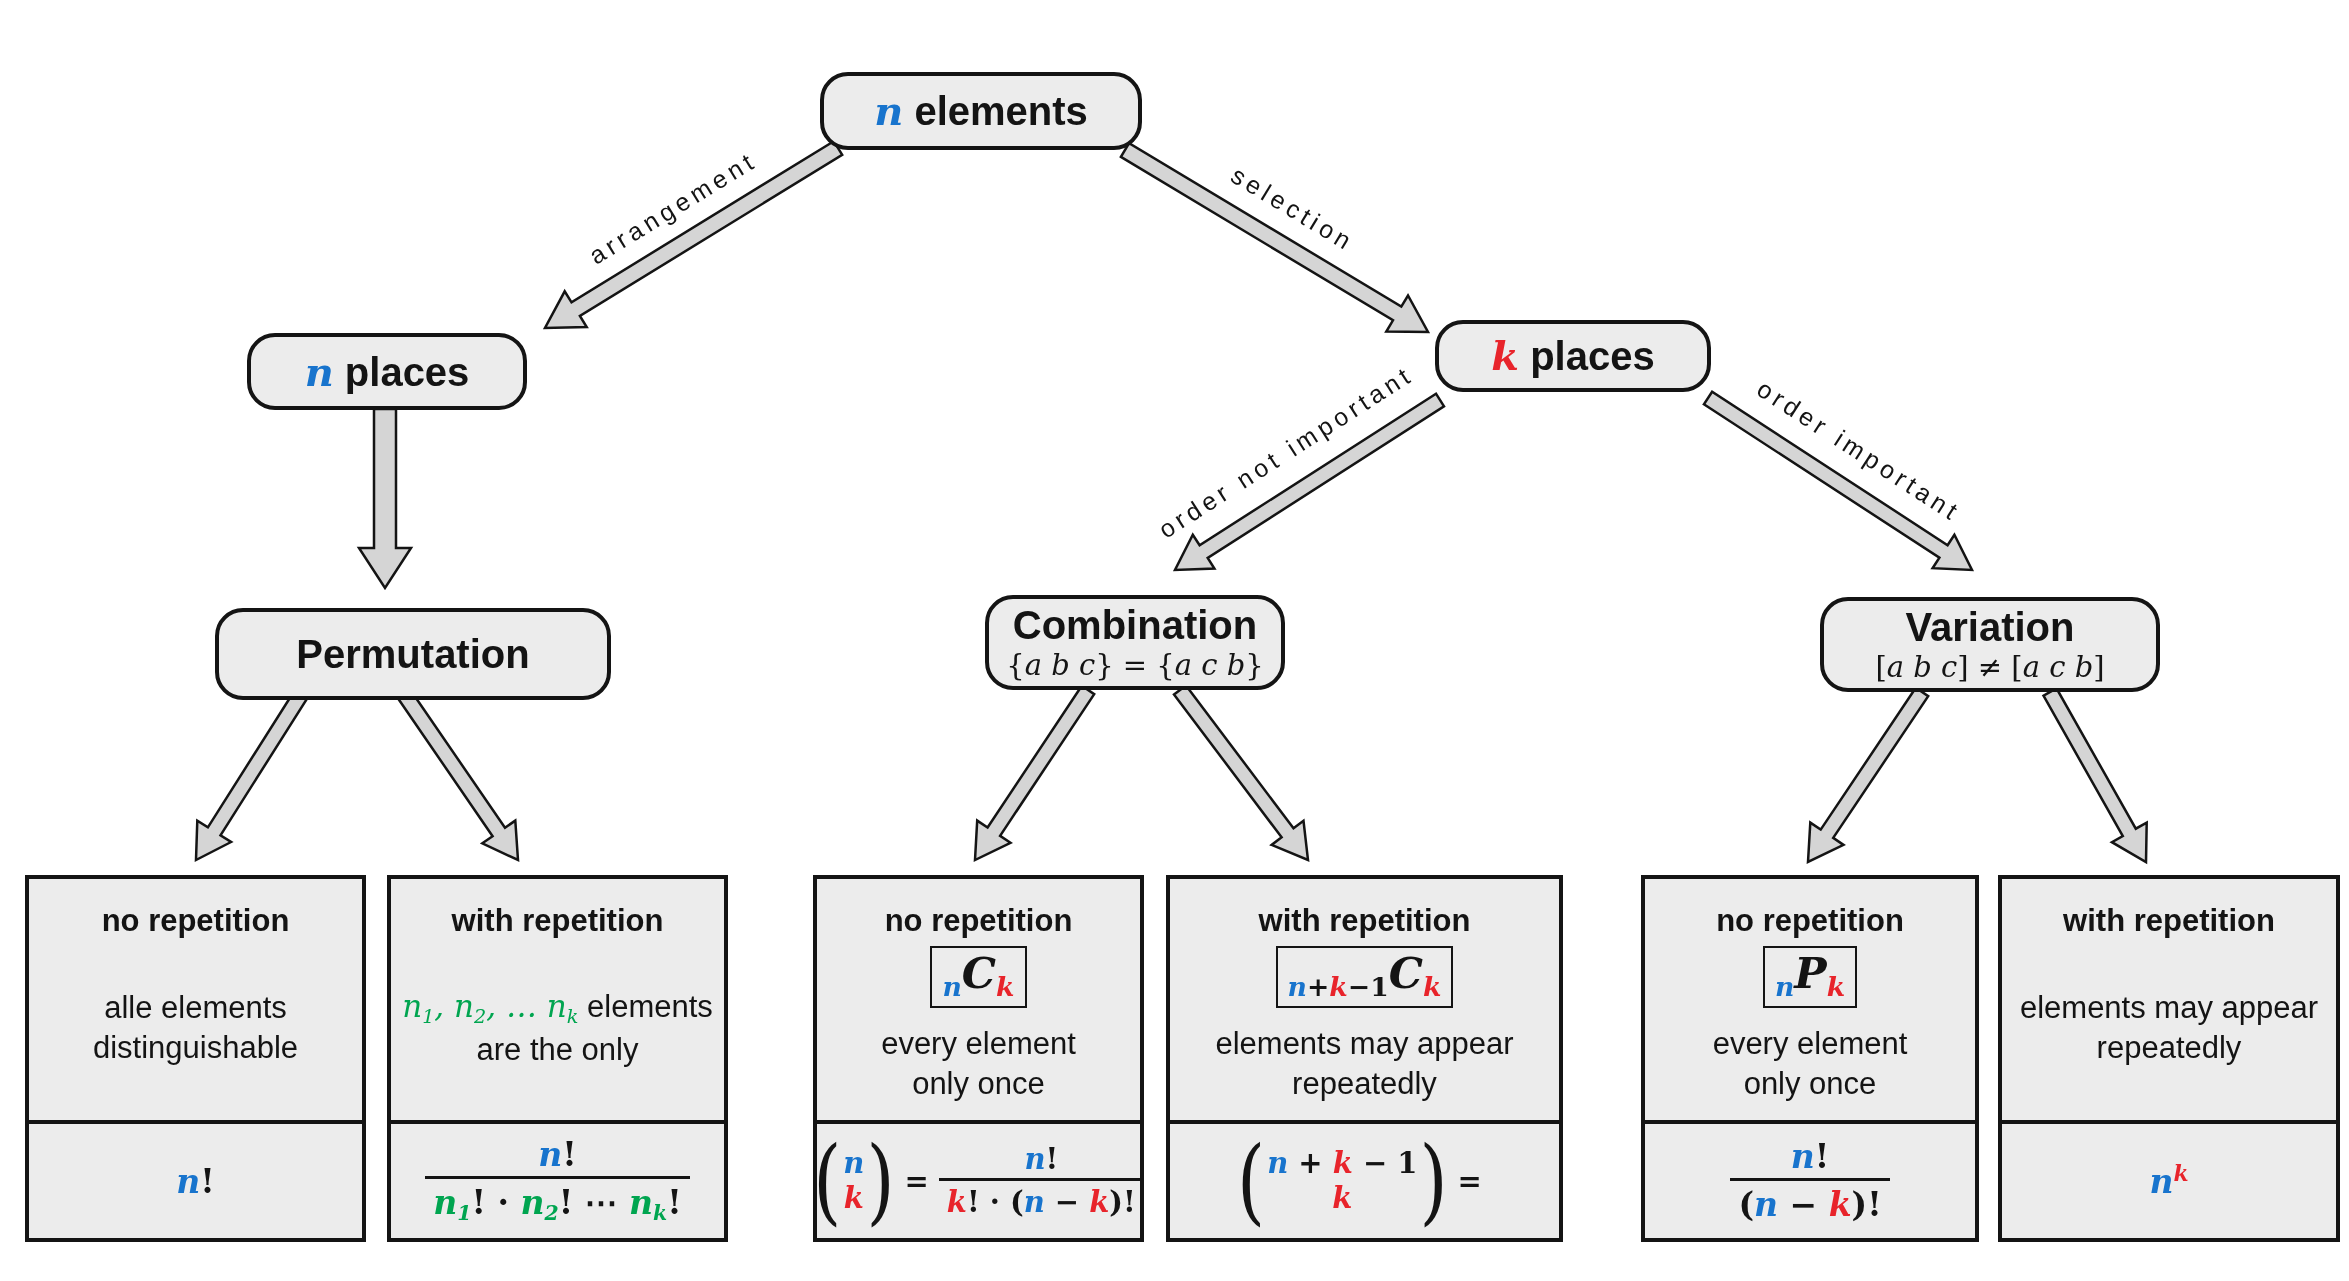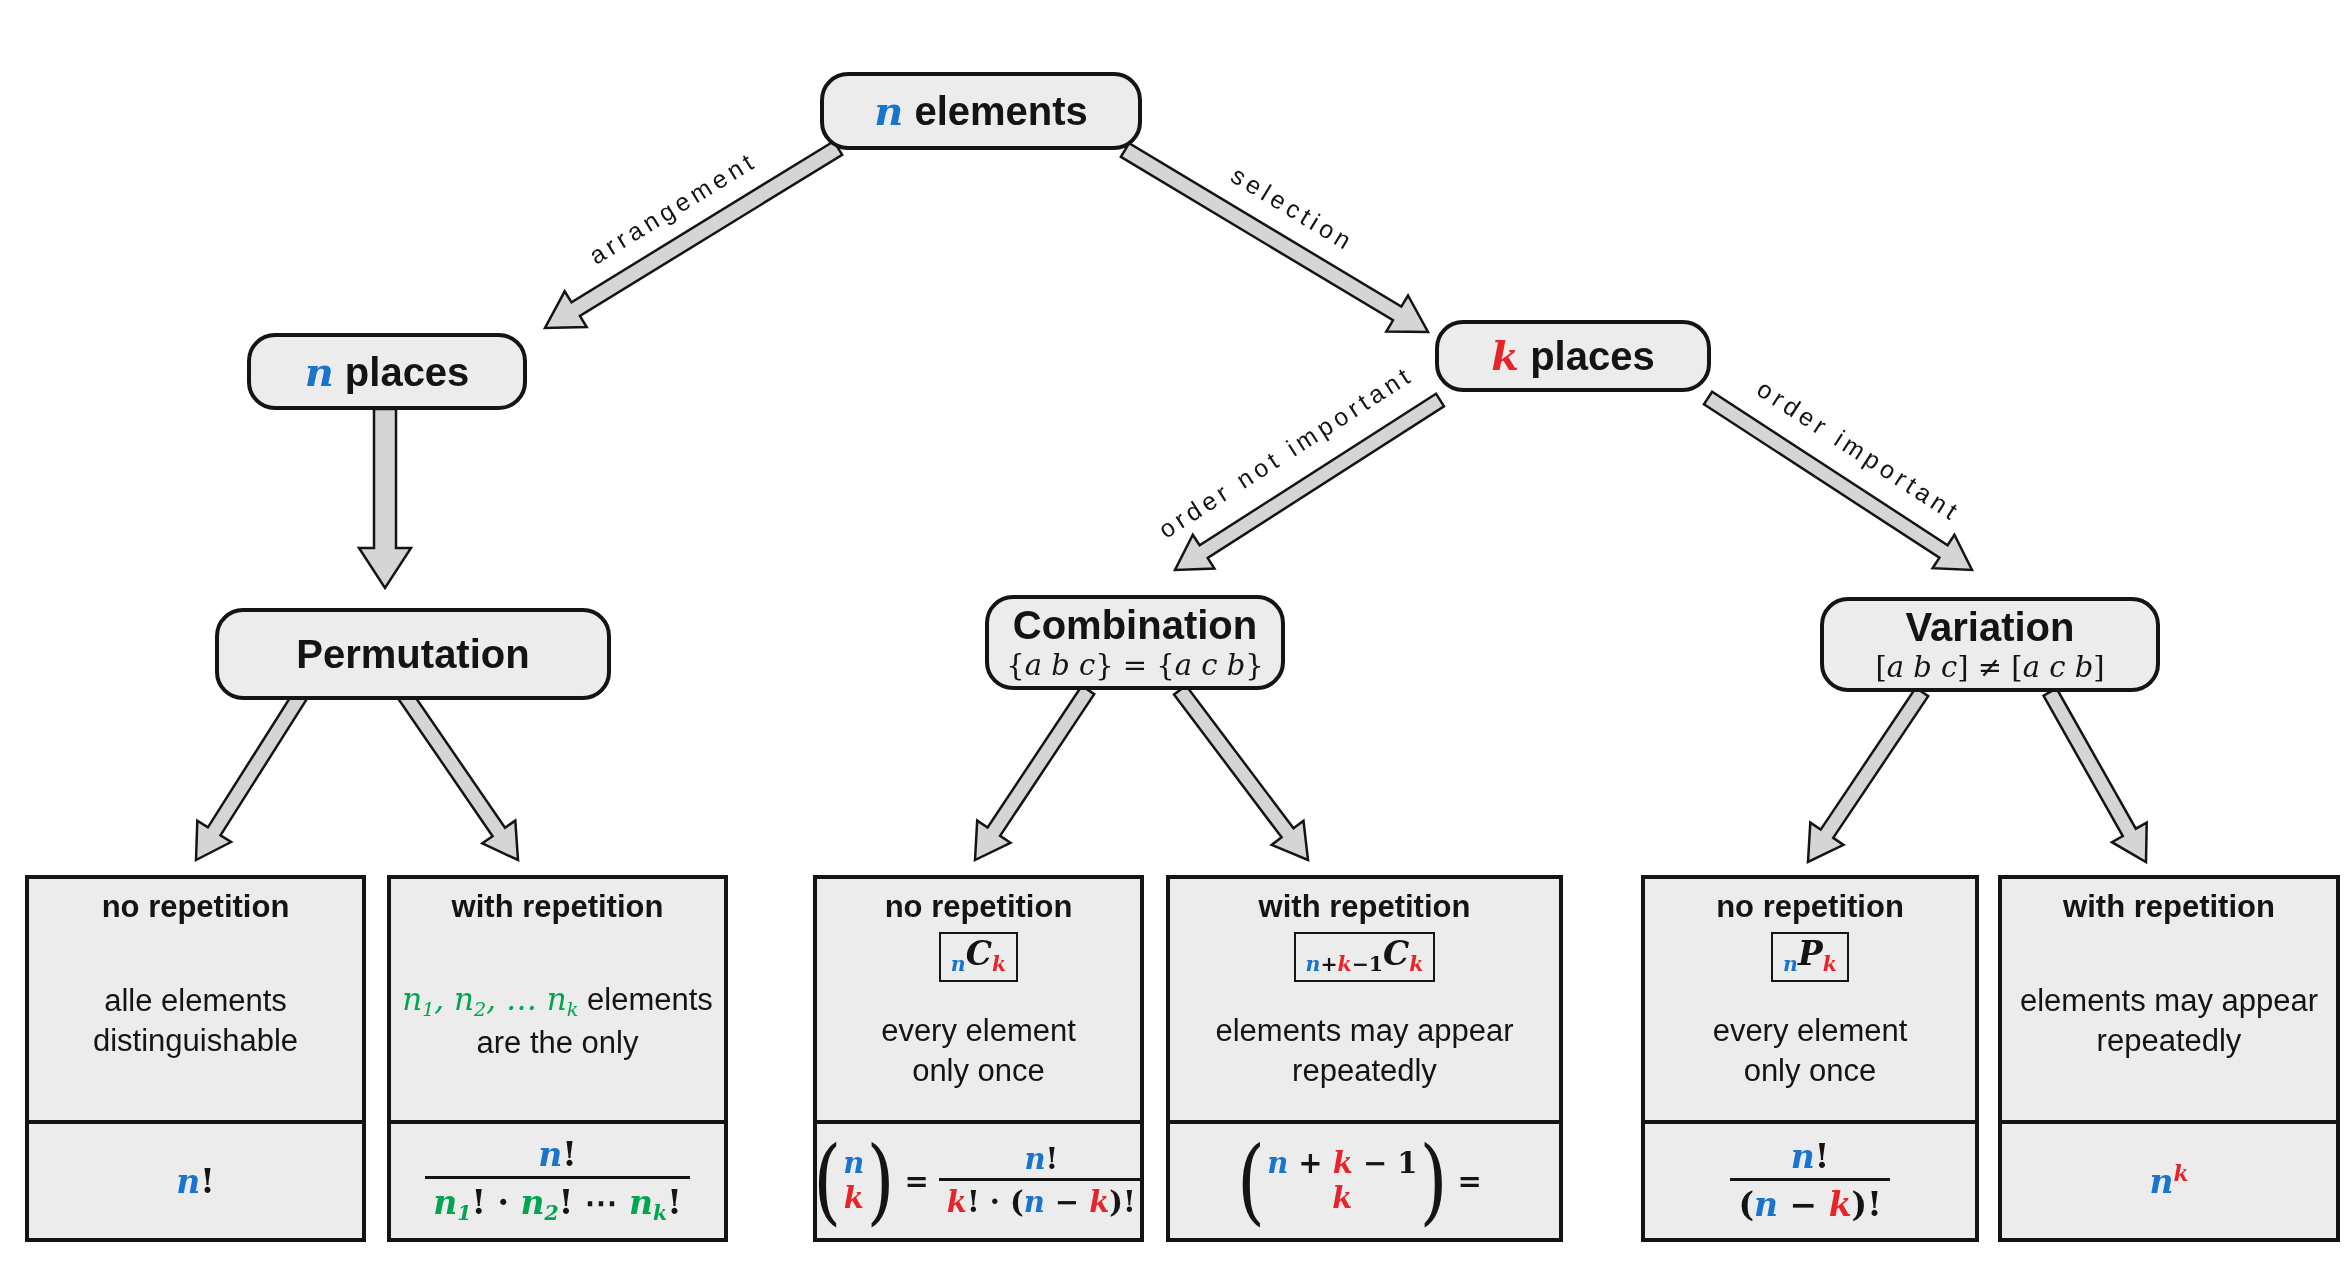--- a/index.html
+++ b/index.html
@@ -26,24 +26,24 @@
   .tk.sup{font-size:.66em;vertical-align:.55em;}
 
   
   .edge-label{position:absolute;z-index:3;font-size:25px;letter-spacing:4.5px;white-space:nowrap;
               transform-origin:center center;}
 
   
   .leaf{position:absolute;z-index:2;top:875px;height:367px;box-sizing:border-box;
         background:var(--box-fill,#ececec);border:4px solid var(--line,#141414);
         display:flex;flex-direction:column;}
-  .leaf-top{height:241px;box-sizing:border-box;display:flex;flex-direction:column;align-items:center;padding-top:12px;}
+  .leaf-top{height:241px;box-sizing:border-box;display:flex;flex-direction:column;align-items:center;padding-top:26px;}
   .leaf-title{font-size:31px;font-weight:bold;line-height:1;}
   .badge{border:2.5px solid var(--line,#141414);margin-top:10px;padding:1px 10px 3px 10px;
-         font-size:33px;font-weight:bold;font-family:"DejaVu Serif",serif;line-height:1.15;}
+         font-size:43px;font-weight:bold;font-family:"DejaVu Serif",serif;line-height:1.15;}
   .leaf-desc{flex:1;display:flex;flex-direction:column;justify-content:center;text-align:center;
              font-size:31px;line-height:1.3;}
   .leaf-formula{flex:1;border-top:4px solid var(--line,#141414);display:flex;align-items:center;justify-content:center;
                 font-family:"DejaVu Serif",serif;font-weight:bold;font-size:33px;}
   .leaf-formula.small{font-size:29px;}
 
   .frac{display:inline-flex;flex-direction:column;align-items:center;vertical-align:middle;line-height:1.15;}
   .frac .num{padding:0 8px 2px 8px;}
   .frac .den{border-top:3.5px solid var(--line,#141414);padding:5px 8px 0 8px;}
   .formula-row{display:flex;align-items:center;justify-content:center;}

